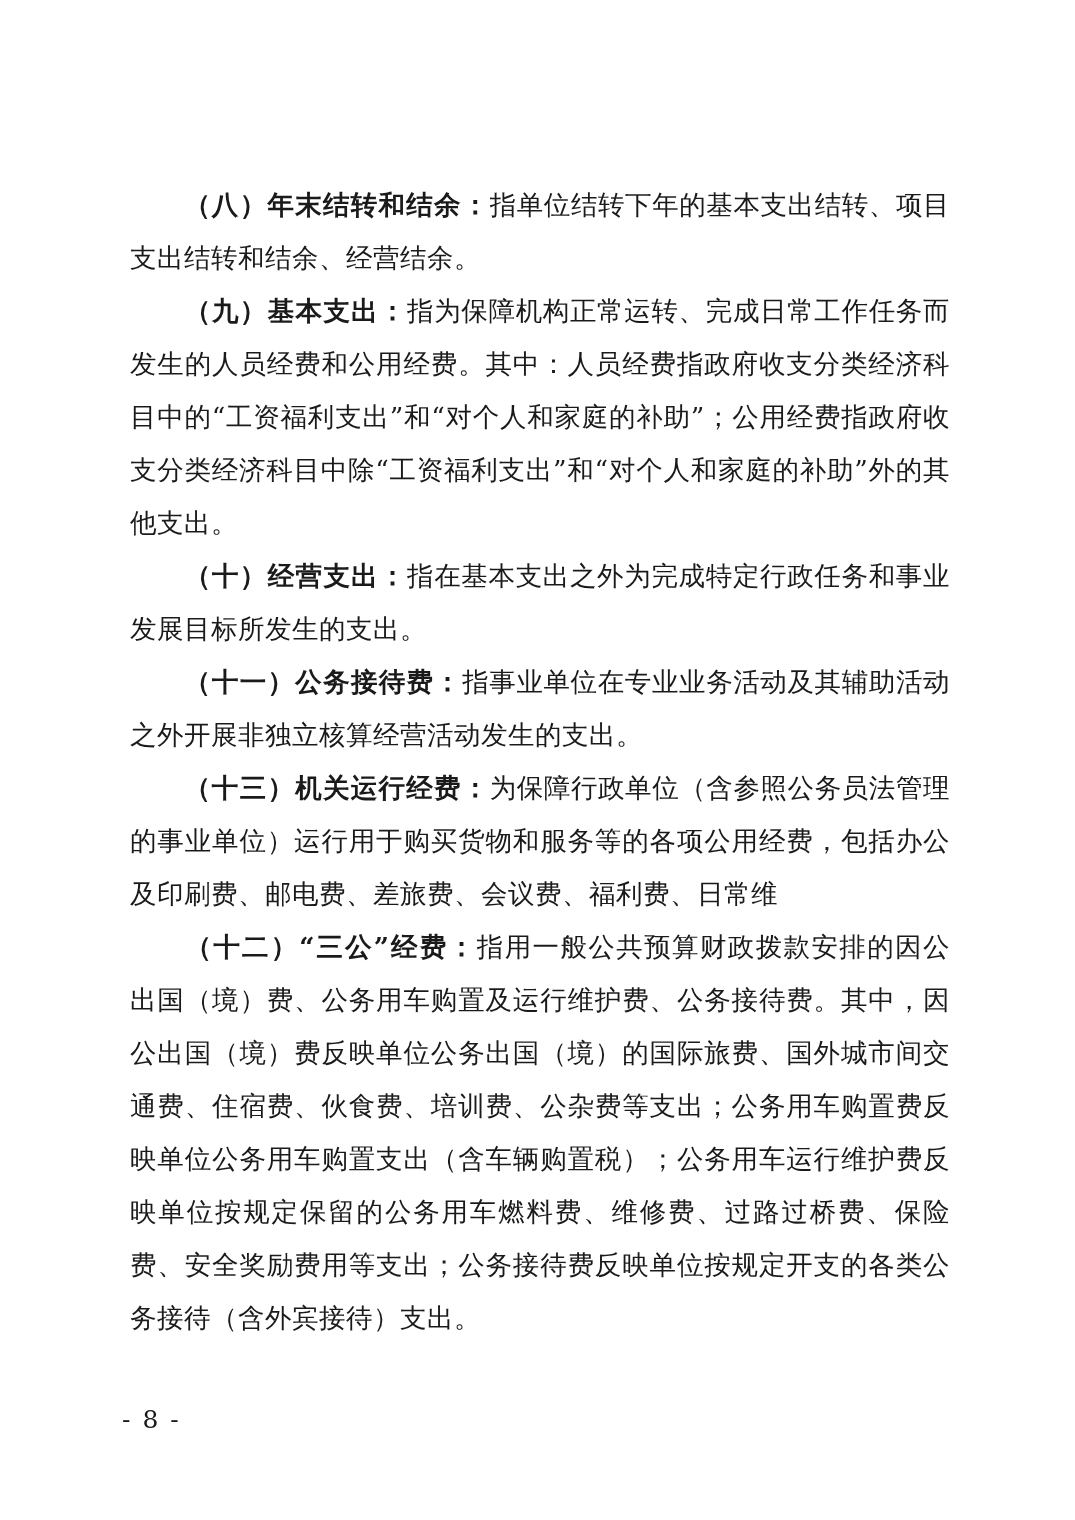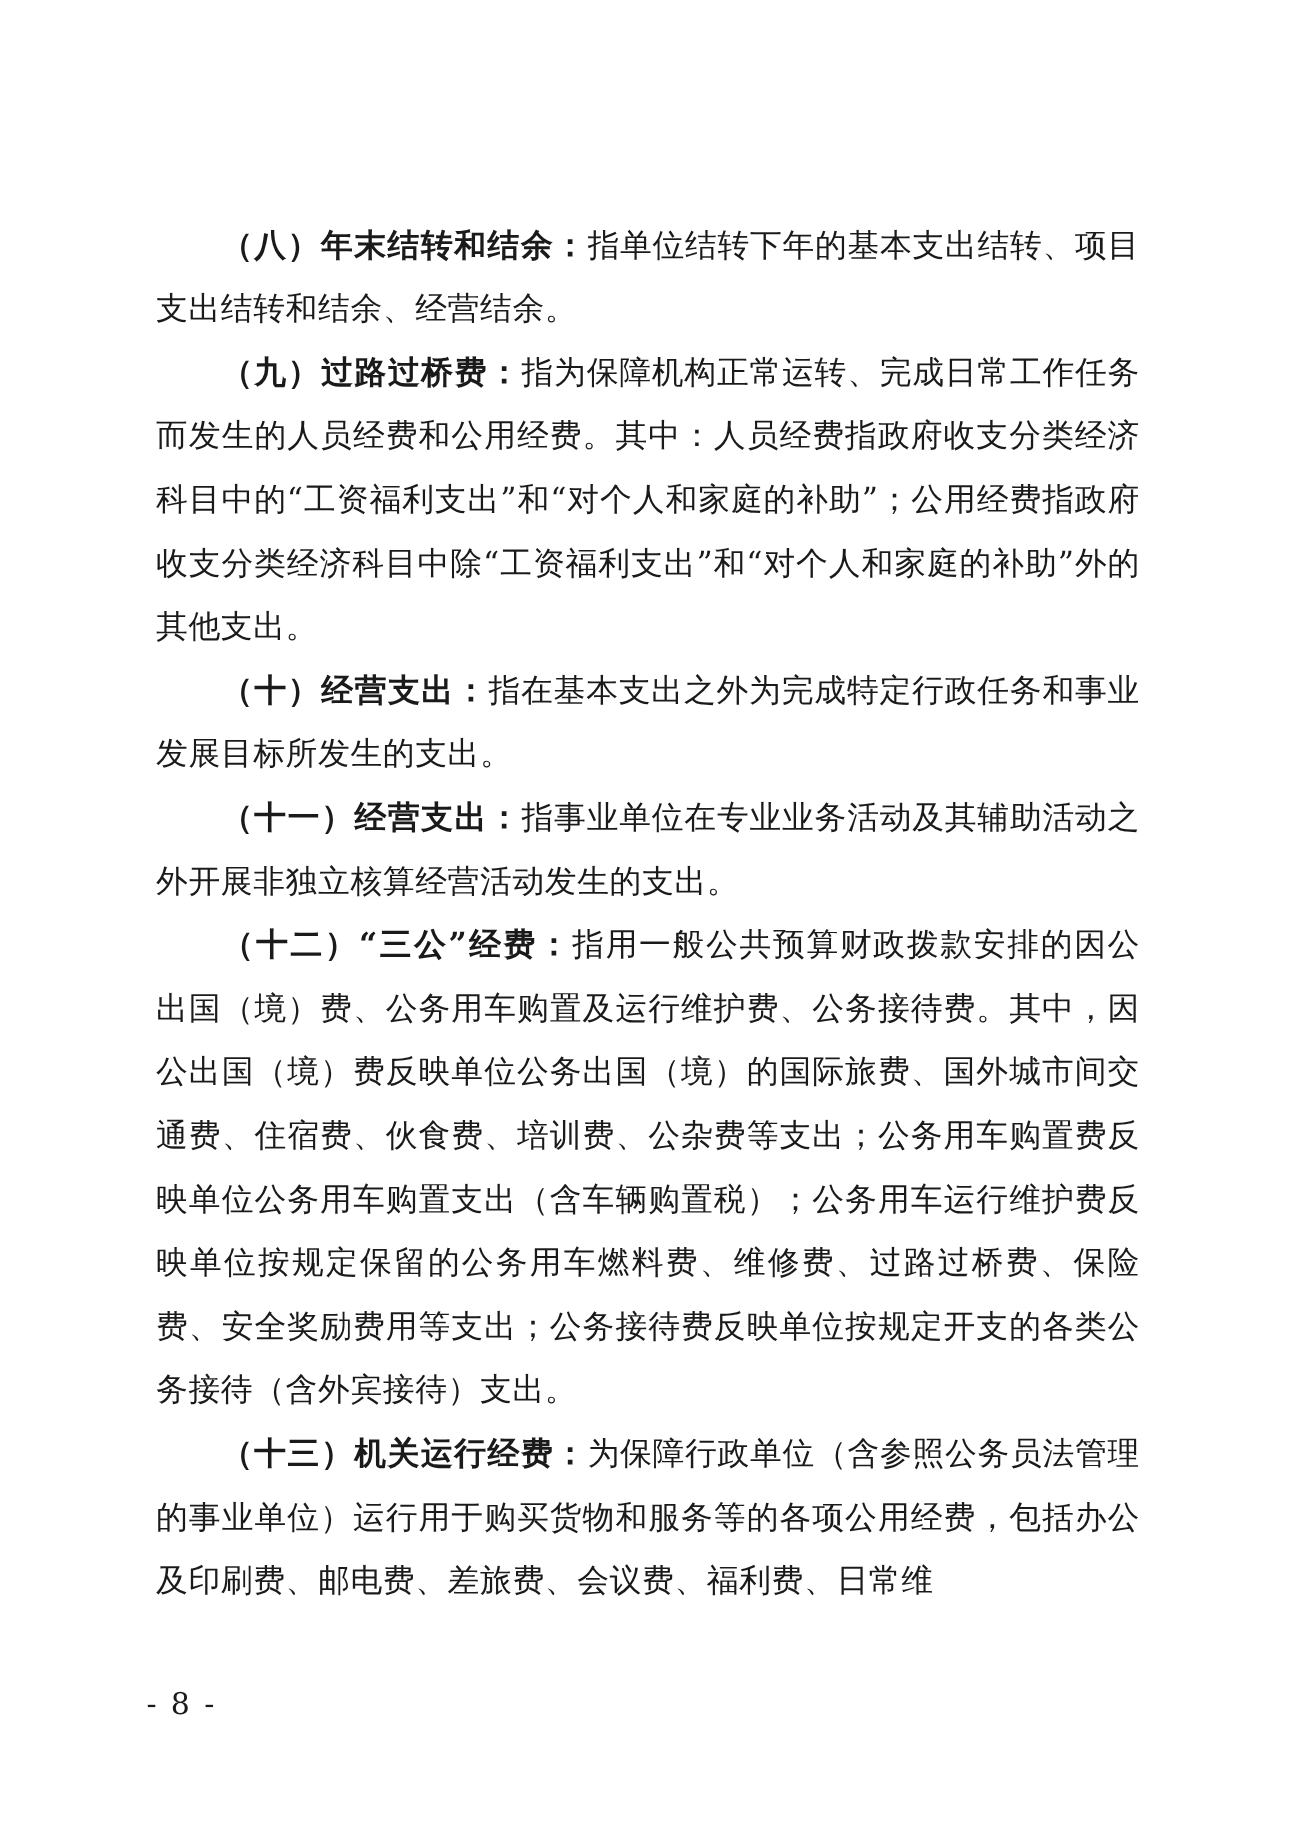--- a/index.html
+++ b/index.html
@@ -57,27 +57,27 @@
 </style>
 </head>
 <body>
 
 <div class="page">
 
   <div class="content">
 
     <p class="para"><span class="indent"></span><span class="lead">（八）年末结转和结余：</span><span>指单位结转下年的基本支出结转、项目支出结转和结余、经营结余。</span></p>
 
-    <p class="para"><span class="indent"></span><span class="lead">（九）过路过桥费：</span><span>指为保障机构正常运转、完成日常工作任务而发生的人员经费和公用经费。其中：人员经费指政府收支分类经济科目中的“工资福利支出”和“对个人和家庭的补助”；公用经费指政府收支分类经济科目中除“工资福利支出”和“对个人和家庭的补助”外的其他支出。</span></p>
+    <p class="para"><span class="indent"></span><span class="lead">（九）基本支出：</span><span>指为保障机构正常运转、完成日常工作任务而发生的人员经费和公用经费。其中：人员经费指政府收支分类经济科目中的“工资福利支出”和“对个人和家庭的补助”；公用经费指政府收支分类经济科目中除“工资福利支出”和“对个人和家庭的补助”外的其他支出。</span></p>
 
     <p class="para"><span class="indent"></span><span class="lead">（十）经营支出：</span><span>指在基本支出之外为完成特定行政任务和事业发展目标所发生的支出。</span></p>
 
-    <p class="para"><span class="indent"></span><span class="lead">（十一）经营支出：</span><span>指事业单位在专业业务活动及其辅助活动之外开展非独立核算经营活动发生的支出。</span></p>
+    <p class="para"><span class="indent"></span><span class="lead">（十一）公务接待费：</span><span>指事业单位在专业业务活动及其辅助活动之外开展非独立核算经营活动发生的支出。</span></p>
+
+    <p class="para"><span class="indent"></span><span class="lead">（十三）机关运行经费：</span><span>为保障行政单位（含参照公务员法管理的事业单位）运行用于购买货物和服务等的各项公用经费，包括办公及印刷费、邮电费、差旅费、会议费、福利费、日常维</span></p>
 
     <p class="para"><span class="indent"></span><span class="lead">（十二）“三公”经费：</span><span>指用一般公共预算财政拨款安排的因公出国（境）费、公务用车购置及运行维护费、公务接待费。其中，因公出国（境）费反映单位公务出国（境）的国际旅费、国外城市间交通费、住宿费、伙食费、培训费、公杂费等支出；公务用车购置费反映单位公务用车购置支出（含车辆购置税）；公务用车运行维护费反映单位按规定保留的公务用车燃料费、维修费、过路过桥费、保险费、安全奖励费用等支出；公务接待费反映单位按规定开支的各类公务接待（含外宾接待）支出。</span></p>
-
-    <p class="para"><span class="indent"></span><span class="lead">（十三）机关运行经费：</span><span>为保障行政单位（含参照公务员法管理的事业单位）运行用于购买货物和服务等的各项公用经费，包括办公及印刷费、邮电费、差旅费、会议费、福利费、日常维</span></p>
 
   </div>
 
   <div class="footer">- 8 -</div>
 
 </div>
 
 </body></html>

